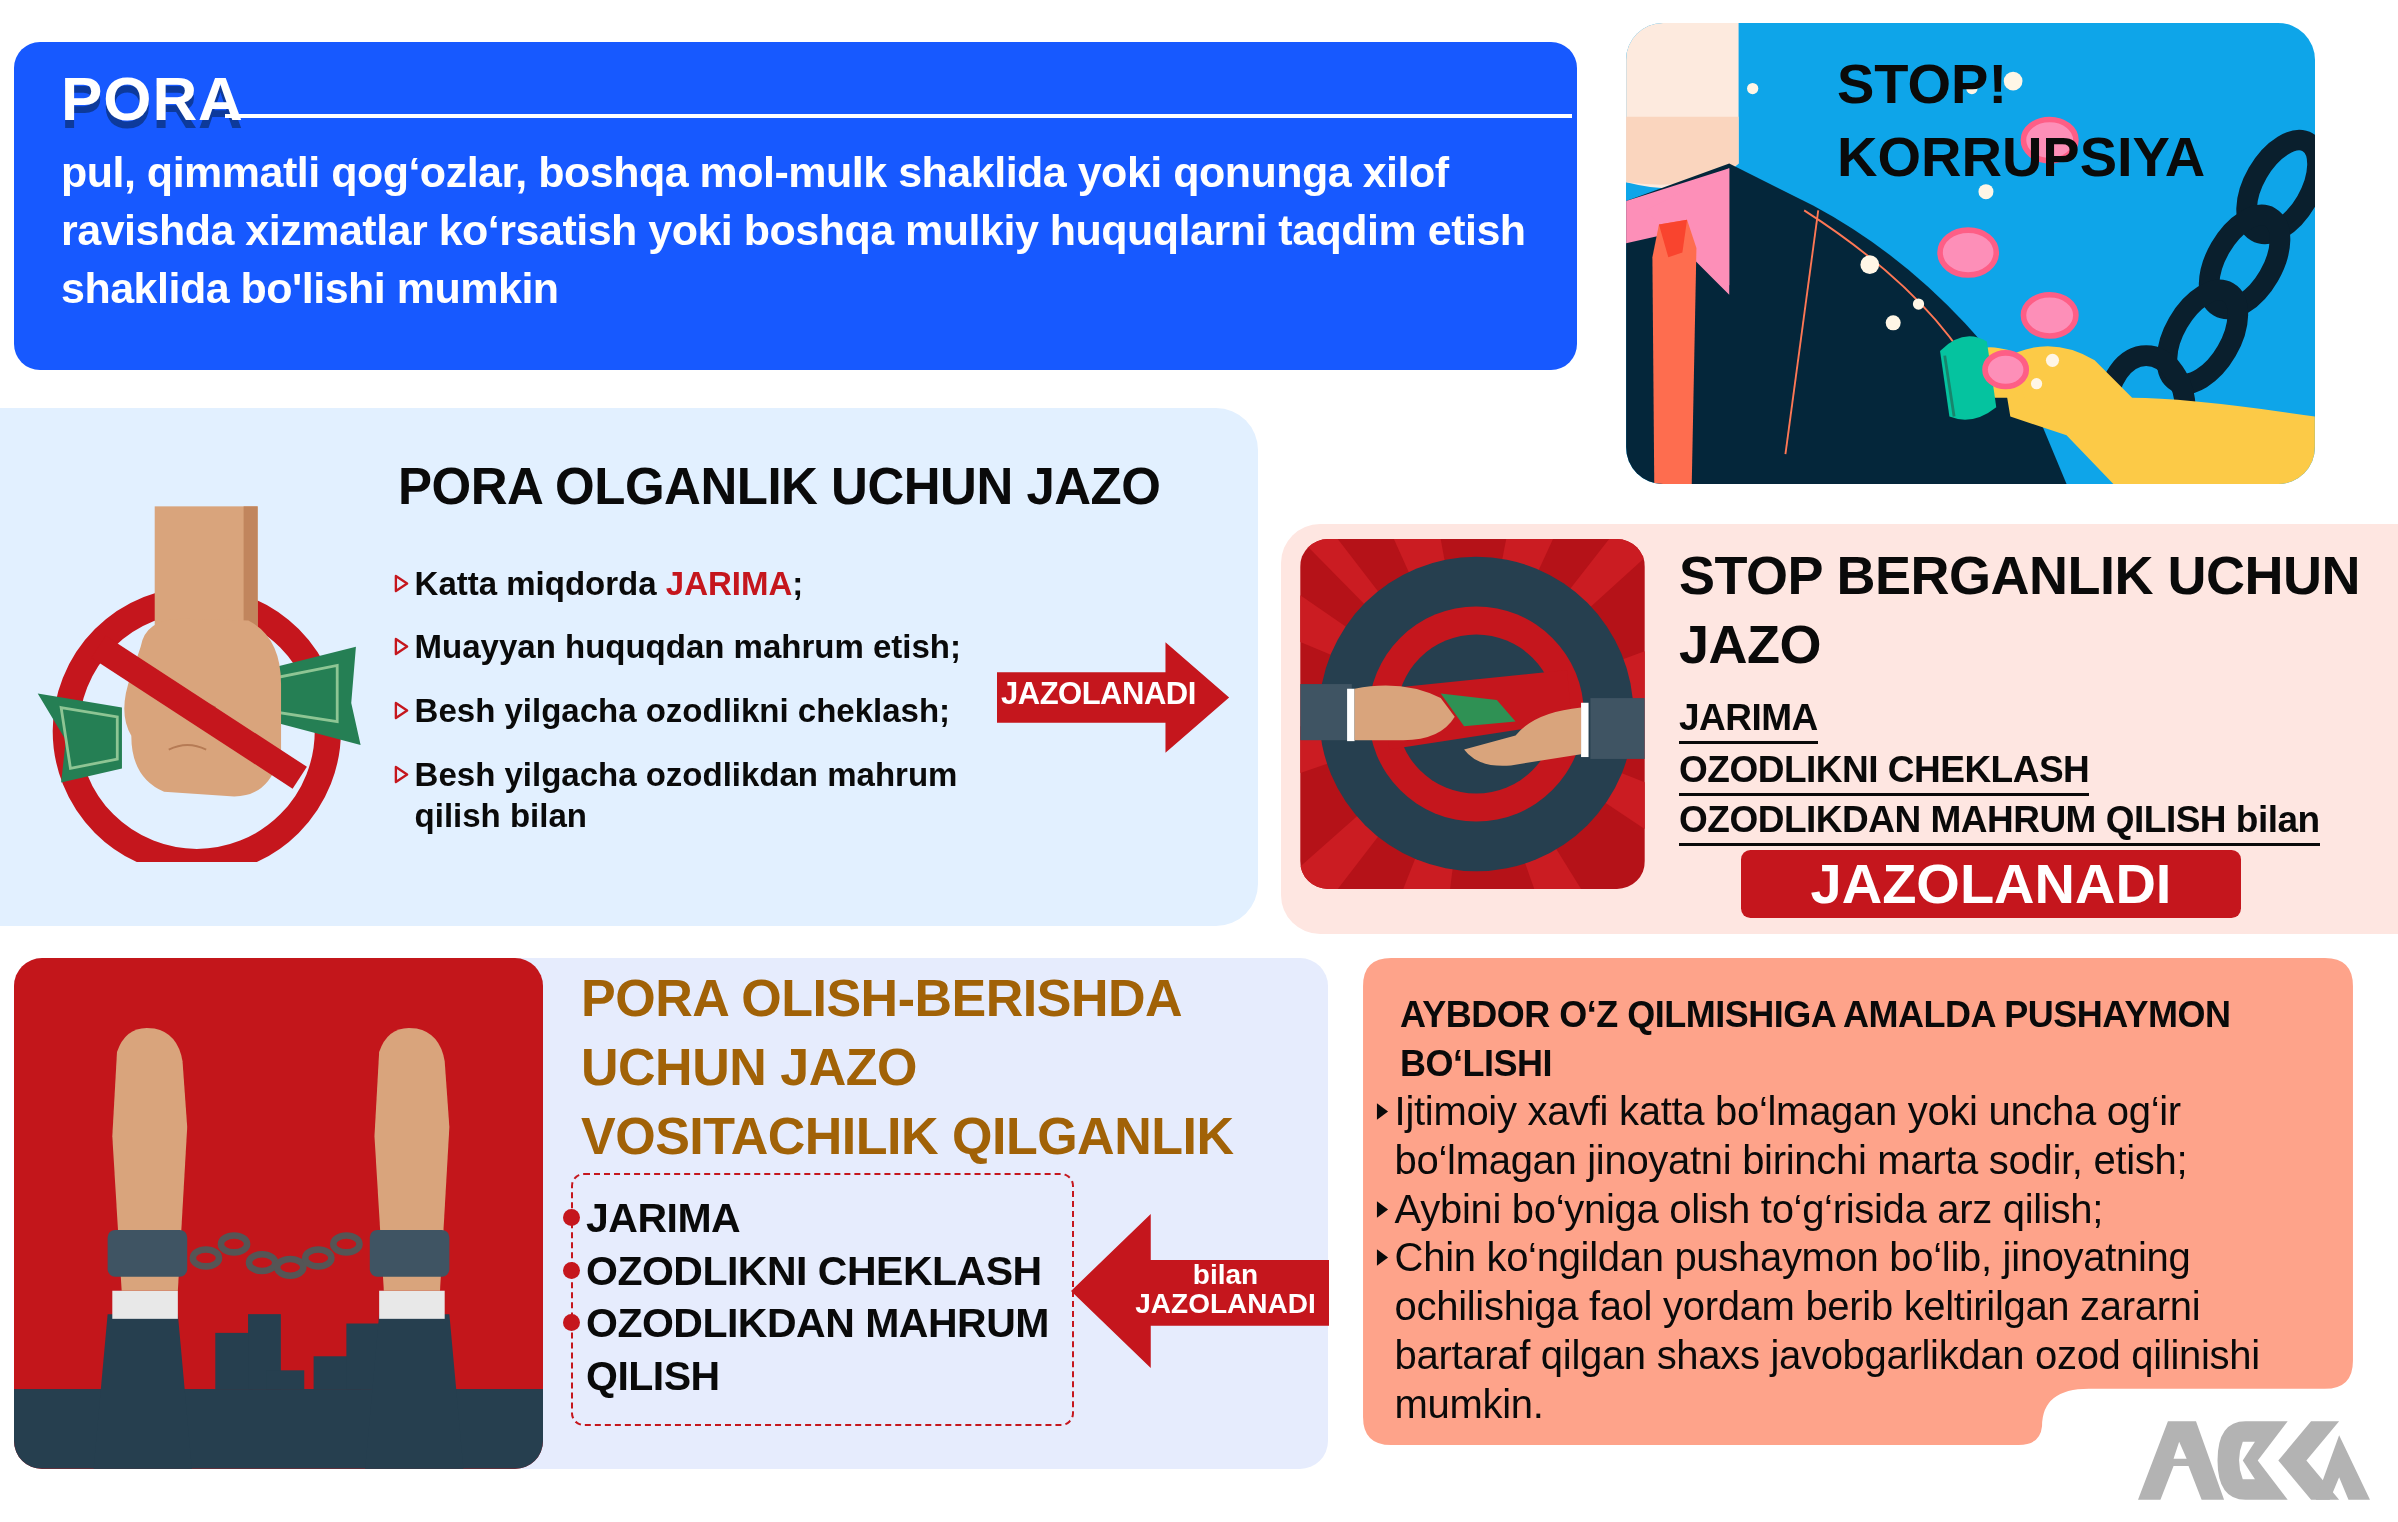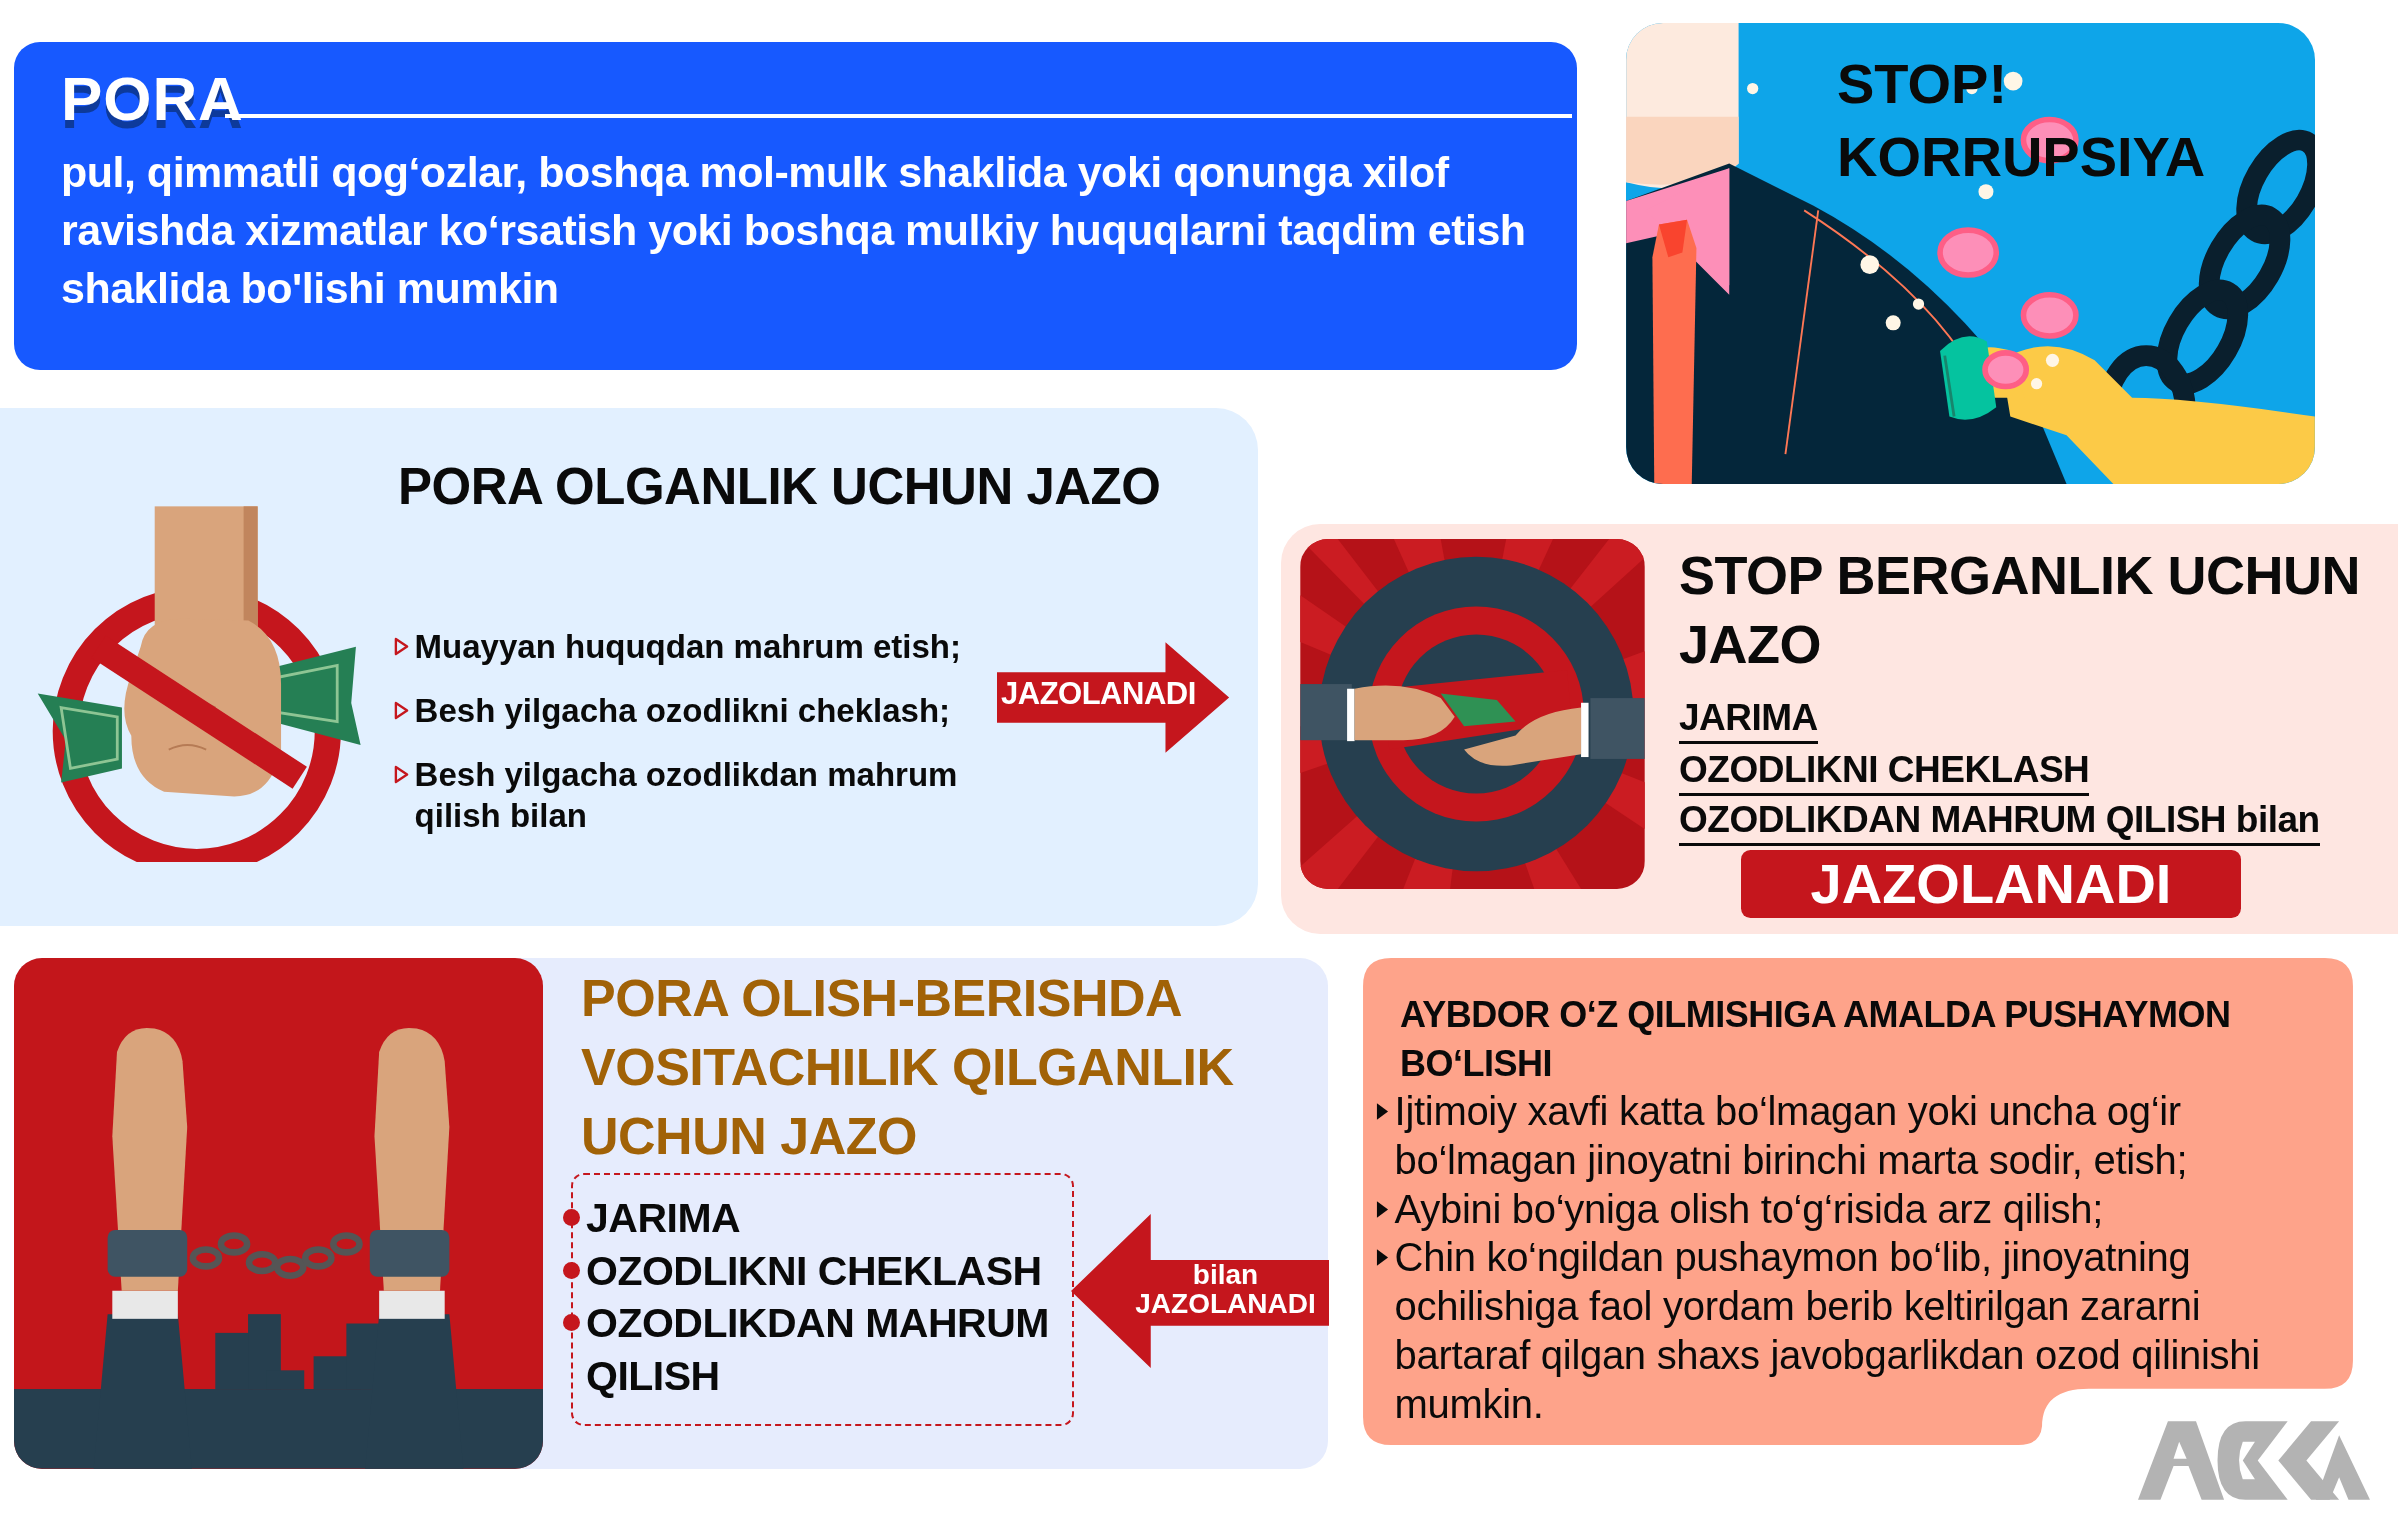--- a/index.html
+++ b/index.html
@@ -204,20 +204,28 @@
 
     <path d="M120 160 Q125 130 165 130 L235 132 Q270 150 270 200 L270 270 Q260 320 220 320 L145 315 Q110 300 110 255 Q95 230 110 190 Z" fill="#d9a47c"></path>
     <path d="M150 270 Q170 260 190 270" stroke="#b67b55" stroke-width="2" fill="none"></path>
     <path d="M145 215 Q170 210 200 225" stroke="#b67b55" stroke-width="2" fill="none"></path>
 
     <line x1="75" y1="160" x2="290" y2="300" stroke="#c5161d" stroke-width="28"></line>
   </svg>
 
   <div id="take-title" class="abs">PORA OLGANLIK UCHUN JAZO</div>
 
+  <div class="take-item" style="top:155px">
+    <svg class="tri-outline" viewBox="0 0 16 20">
+        <path d="M2 2 L14 10 L2 18 Z" fill="none" stroke="#c5161d" stroke-width="2.5" stroke-linejoin="round"></path>
+      </svg>
+    <span>
+      <span>Katta miqdorda </span><span class="red-word">JARIMA</span><span>;</span>
+    </span>
+  </div>
   <div class="take-item" style="top:218px">
     <svg class="tri-outline" viewBox="0 0 16 20">
         <path d="M2 2 L14 10 L2 18 Z" fill="none" stroke="#c5161d" stroke-width="2.5" stroke-linejoin="round"></path>
       </svg>
     <span>Muayyan huquqdan mahrum etish;</span>
   </div>
   <div class="take-item" style="top:282px">
     <svg class="tri-outline" viewBox="0 0 16 20">
         <path d="M2 2 L14 10 L2 18 Z" fill="none" stroke="#c5161d" stroke-width="2.5" stroke-linejoin="round"></path>
       </svg>
@@ -307,22 +315,22 @@
           <ellipse cx="235" cy="305" rx="14" ry="9"></ellipse>
         <ellipse cx="265" cy="325" rx="14" ry="9"></ellipse>
           <ellipse cx="295" cy="330" rx="14" ry="9"></ellipse>
         <ellipse cx="325" cy="320" rx="14" ry="9"></ellipse>
           <ellipse cx="355" cy="305" rx="14" ry="9"></ellipse>
       </g>
     </svg>
   </div>
   <div id="mid-title" class="abs">
     <div>PORA OLISH-BERISHDA</div>
+    <div>UCHUN JAZO</div>
     <div>VOSITACHILIK QILGANLIK</div>
-    <div>UCHUN JAZO</div>
   </div>
   <div id="mid-box" class="abs"></div>
   <div class="red-dot" style="left:549px; top:251px"></div>
   <div class="red-dot" style="left:549px; top:304px"></div>
   <div class="red-dot" style="left:549px; top:356px"></div>
   <div class="mid-item" style="top:234px">JARIMA</div>
   <div class="mid-item" style="top:287px">OZODLIKNI CHEKLASH</div>
   <div class="mid-item" style="top:339px">OZODLIKDAN MAHRUM</div>
   <div class="mid-item" style="top:392px">QILISH</div>
 

